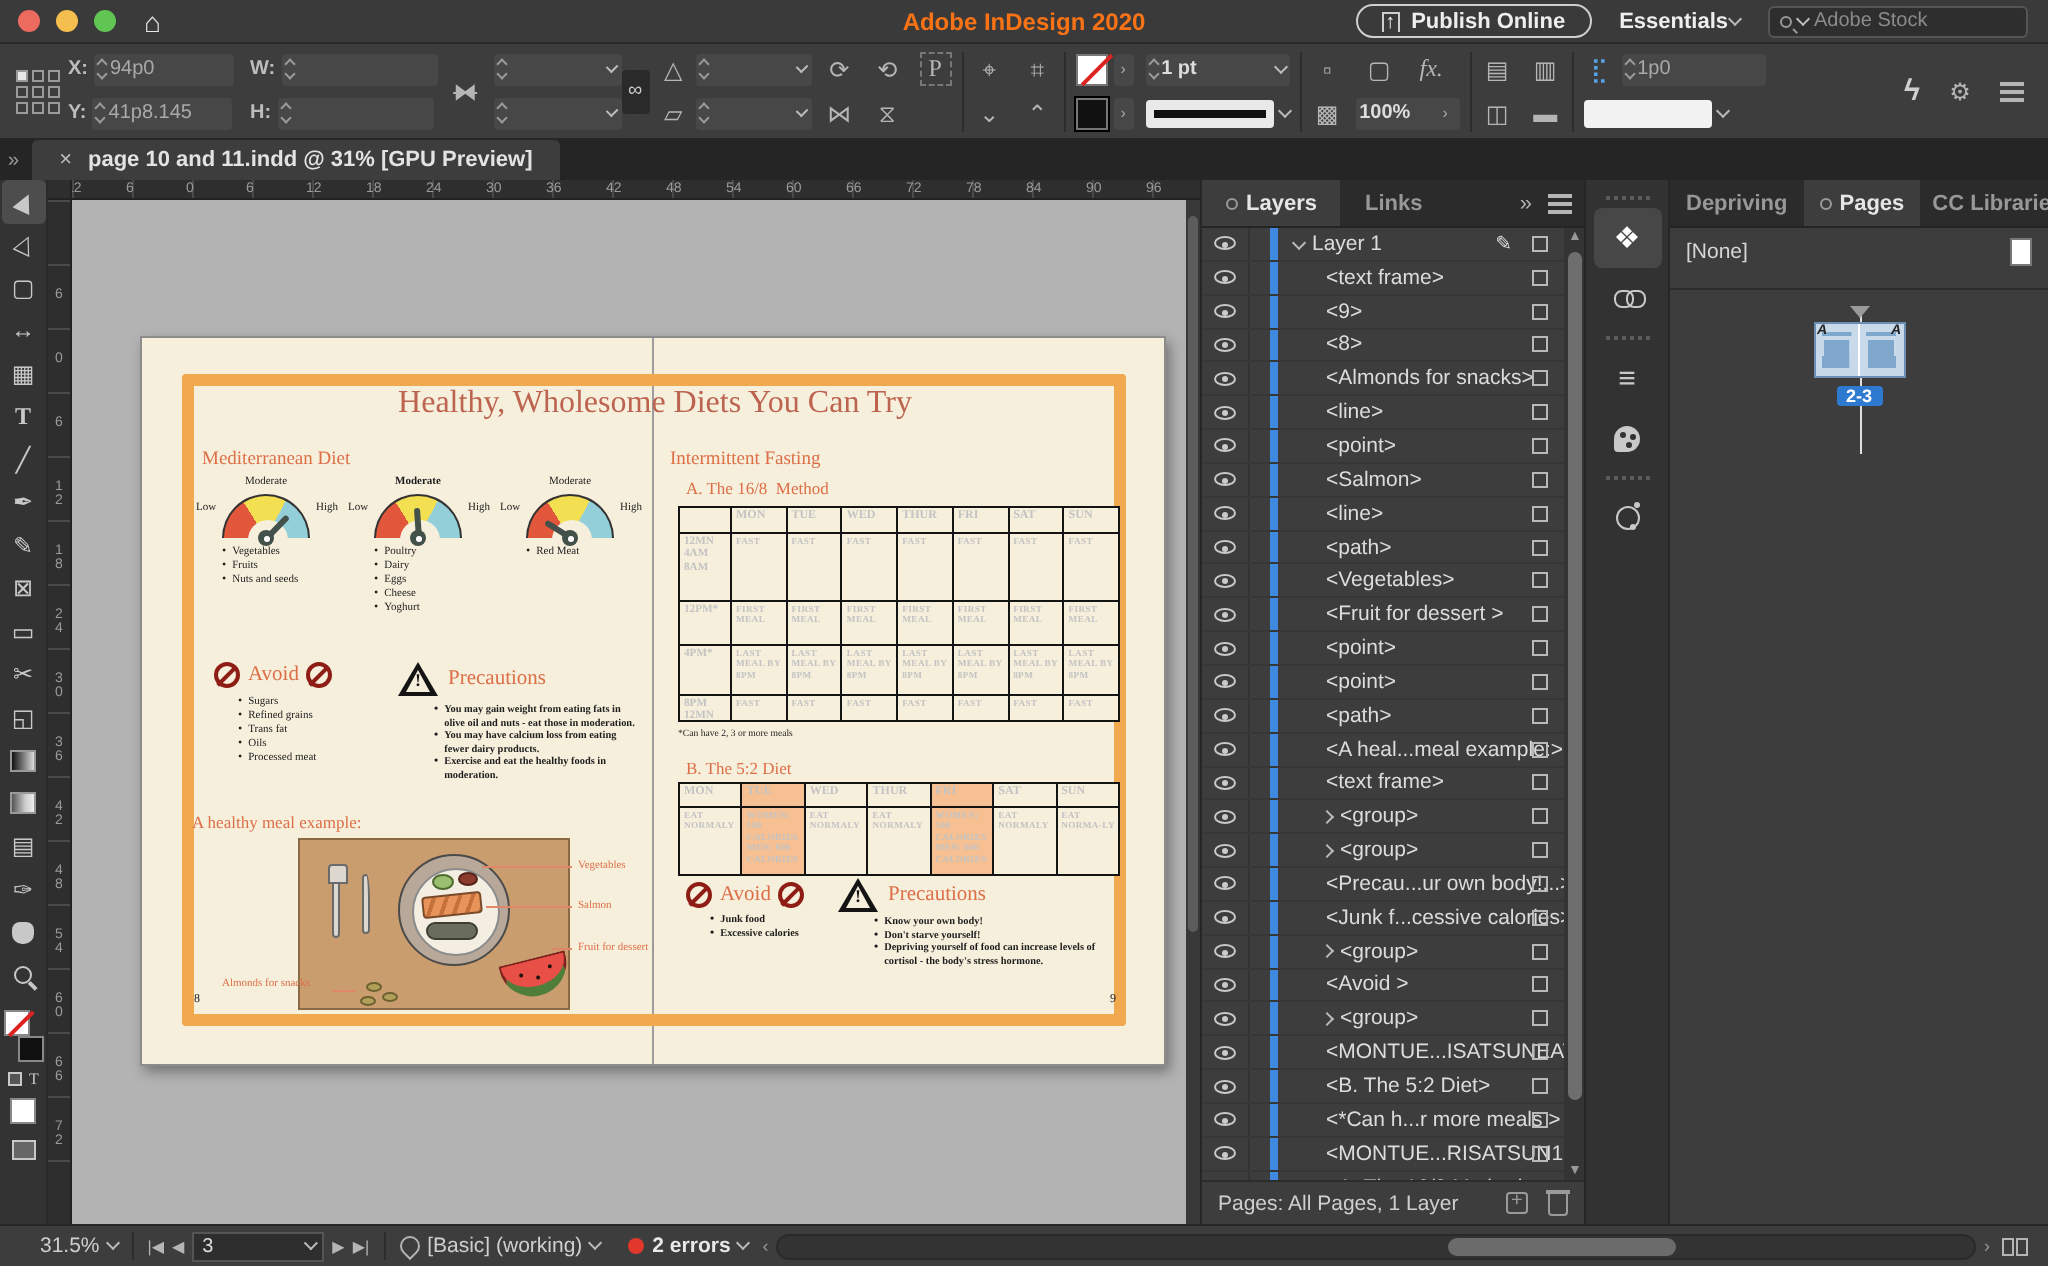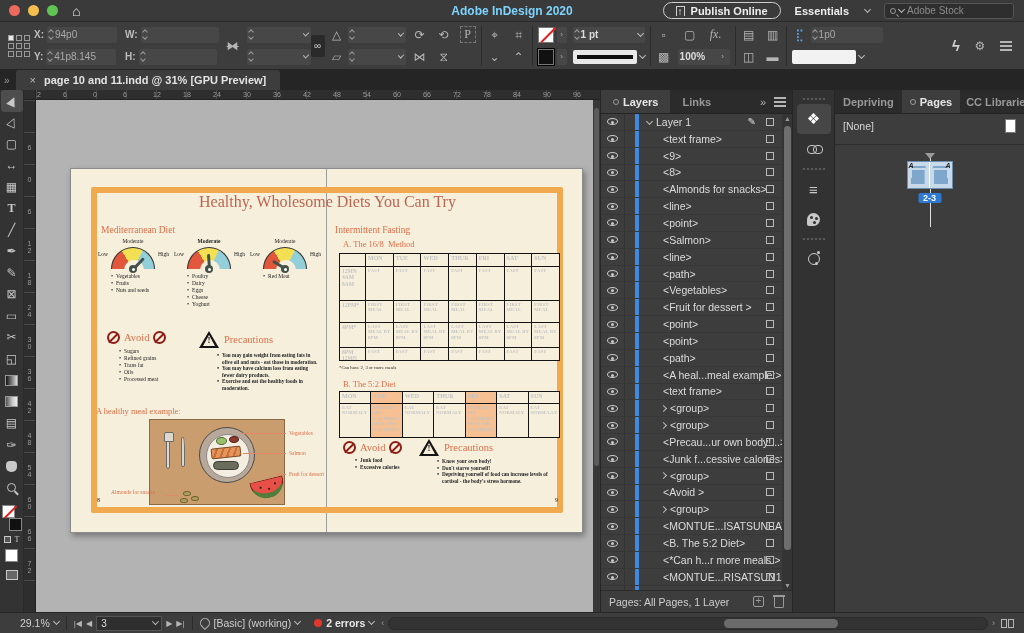--- a/index.html
+++ b/index.html
@@ -5,25 +5,25 @@
   *{box-sizing:border-box;margin:0;padding:0}
   html,body{width:1024px;height:633px;overflow:hidden}
   body{font-family:"Liberation Sans",sans-serif;background:#1e1e1e;color:#c3c3c3;position:relative;font-size:11px}
   .abs{position:absolute}
 
   
   .titlebar{position:absolute;left:0;top:0;width:1024px;height:22px;background:#3a3a3a;border-bottom:1px solid #2a2a2a;display:flex;align-items:center}
   .tl{width:11px;height:11px;border-radius:50%;margin-left:8px;display:inline-block}
   .tl.r{background:#ed6a5e;margin-left:9px}.tl.y{background:#f5bf4f}.tl.g{background:#61c554}
   .home{color:#e8e8e8;font-size:14px;margin-left:14px;line-height:20px}
-  .tb-title{position:absolute;left:0;right:0;text-align:center;color:#7dd3fc;font-weight:bold;font-size:12px;pointer-events:none}
+  .tb-title{position:absolute;left:0;right:0;text-align:center;color:#f97316;font-weight:bold;font-size:12px;pointer-events:none}
   .tb-right{margin-left:auto;display:flex;align-items:center;gap:14px;padding-right:10px;z-index:2}
   .publish{display:flex;align-items:center;gap:6px;border:1px solid #cfcfcf;border-radius:10px;padding:1px 12px;height:17px;color:#eee;font-weight:bold;font-size:11px;background:transparent}
   .pub-ic{font-size:10px;border:1px solid #cfcfcf;border-bottom:none;padding:0 1px;line-height:9px;display:inline-block}
-  .workspace{color:#eee;font-weight:bold;display:flex;align-items:center;gap:16px}
+  .workspace{color:#eee;font-weight:bold;display:flex;align-items:center;gap:1px}
   .chev{width:5px;height:5px;border-right:1.5px solid #bbb;border-bottom:1.5px solid #bbb;transform:rotate(45deg);display:inline-block;margin-top:-3px}
   .search{display:flex;align-items:center;background:#2e2e2e;border:1px solid #555;border-radius:3px;height:16px;width:130px;padding:0 5px;gap:3px}
   .s-ic{width:6px;height:6px;border:1.2px solid #999;border-radius:50%;position:relative;display:inline-block}
   .s-ic::after{content:"";position:absolute;width:3px;height:1.2px;background:#999;transform:rotate(45deg);left:5px;top:6px}
   .search input{background:transparent;border:none;outline:none;color:#bbb;font-size:10px;width:90px}
   .search input::placeholder{color:#8b8b8b}
 
   
   .cpanel{position:absolute;left:0;top:22px;width:1024px;height:48px;background:#3d3d3d;border-bottom:1px solid #262626;display:flex;align-items:center;padding:0 4px}
   .cp-div{width:1px;height:40px;background:#2c2c2c;margin:0 5px;flex:none}
@@ -1252,21 +1252,21 @@
             <span class="A r">A</span>
           </i>
       </div>
       <span class="pg-badge">2-3</span>
     </div>
   </div>
 </div>
 
 <div class="statusbar">
   <div class="sb-item" style="padding-left:20px">
-    <span>29.1%</span>
+    <span>31.5%</span>
       <i class="chev"></i>
   </div>
   <span class="sb-sep"></span>
   <div class="sb-item">
     <span class="navb">|◀</span>
     <span class="navb">◀</span>
     <div class="pgfld">
       <input value="3" style="">
         <i class="chev" style="margin-left:auto"></i>
     </div>

